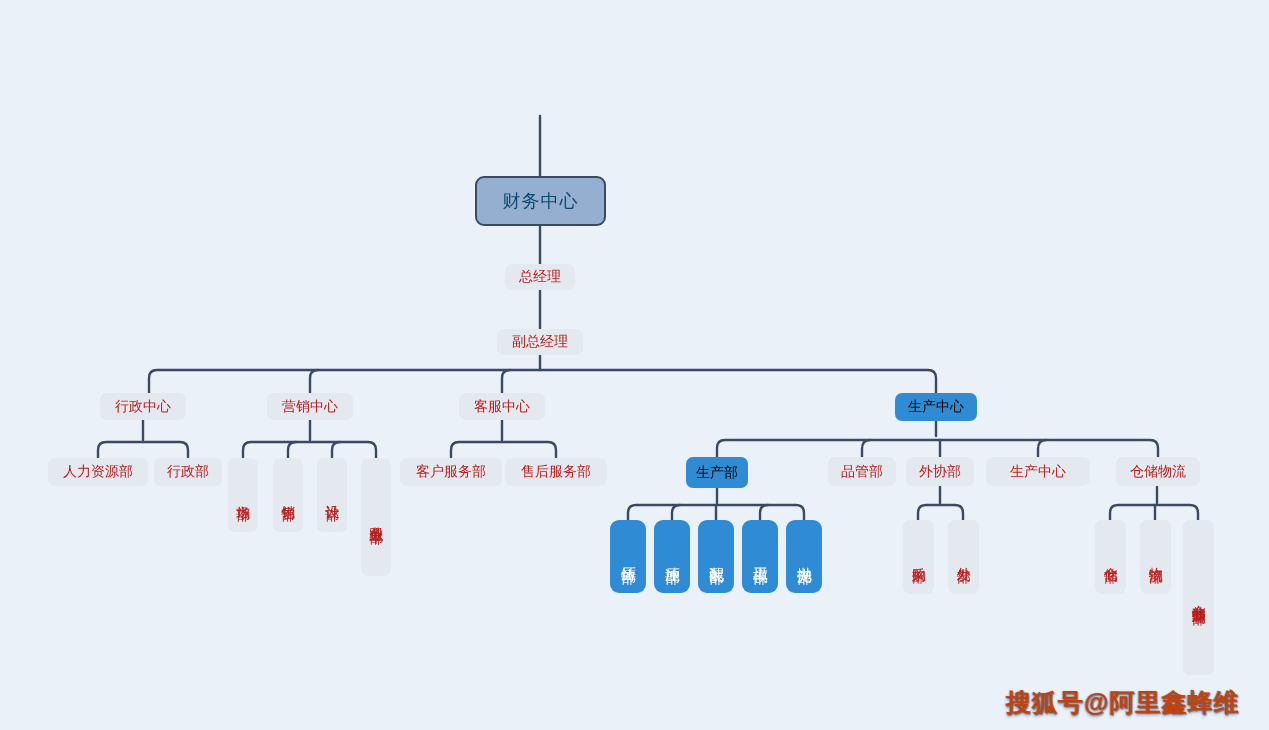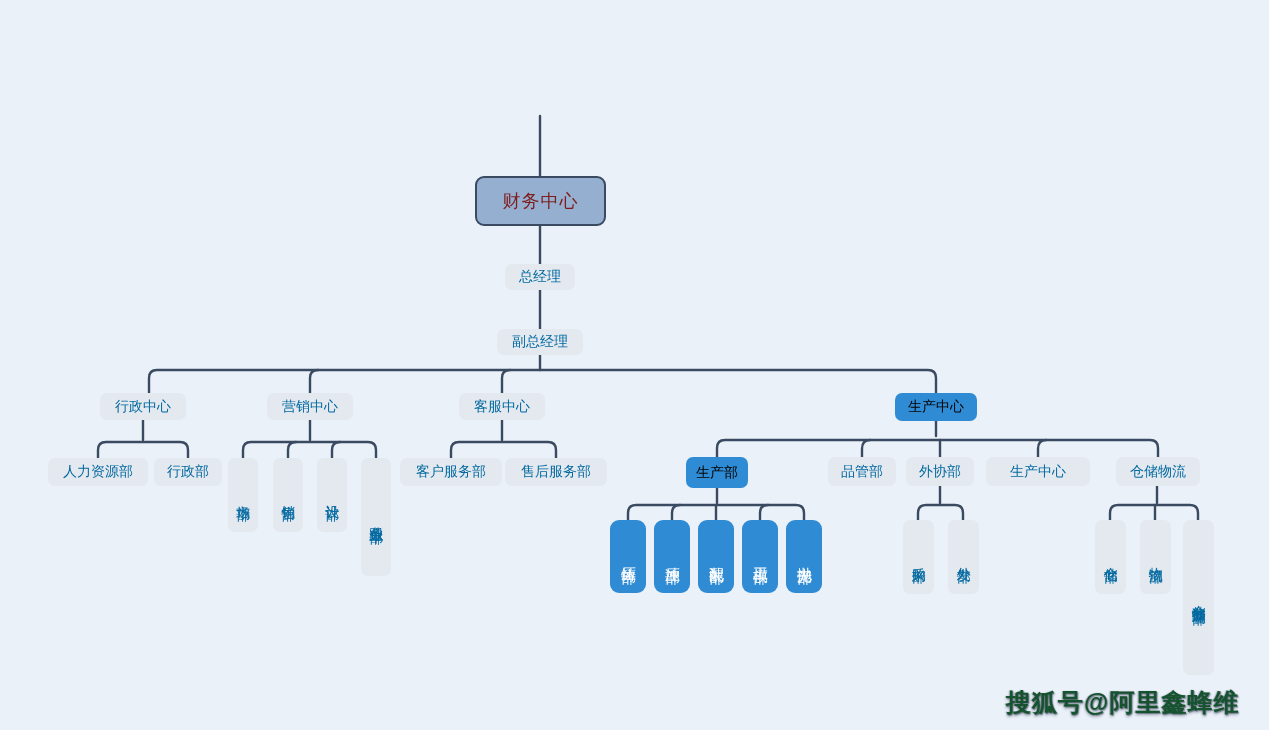--- a/index.html
+++ b/index.html
@@ -35,30 +35,30 @@
   .n-root {
     background: #3a4a61;
     color: #ffffff;
     font-size: 19px;
     letter-spacing: 1px;
     border-radius: 1px;
   }
   
   .n-finance {
     background: #94afd0;
-    color: #7f1d1d;
+    color: #0c4a6e;
     border: 2px solid #3a4a61;
     border-radius: 9px;
     font-size: 18px;
     letter-spacing: 1px;
   }
   
   .n-chip {
     background: #e4e9ef;
-    color: #0369a1;
+    color: #b91c1c;
     border-radius: 7px;
     font-size: 14px;
   }
   
   .n-blue {
     background: #2e8bd4;
     color: #000000;
     border-radius: 7px;
     font-size: 14px;
   }
@@ -72,21 +72,21 @@
   .vert {
     writing-mode: vertical-rl;
     text-orientation: upright;
     line-height: 1.12;
     letter-spacing: 1px;
     padding-top: 4px;
     padding-bottom: 4px;
   }
   .watermark {
     position: absolute;
-    color: #14532d;
+    color: #c2410c;
     font-size: 25px;
     font-weight: bold;
     letter-spacing: 1px;
     white-space: nowrap;
     text-shadow: 1px 1px 1px rgba(60,70,90,.55),
                  -1px 0 1px rgba(60,70,90,.35),
                  0 2px 3px rgba(50,60,80,.45);
     z-index: 5;
   }
 </style>

